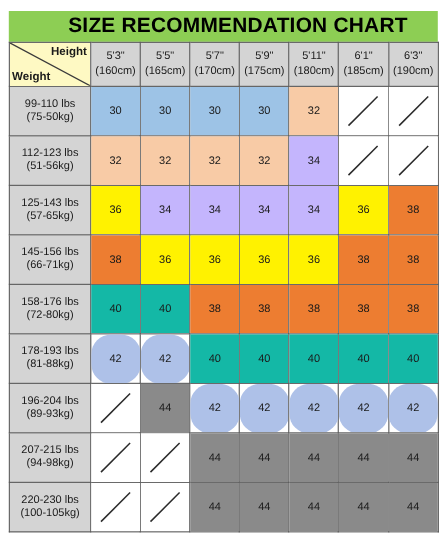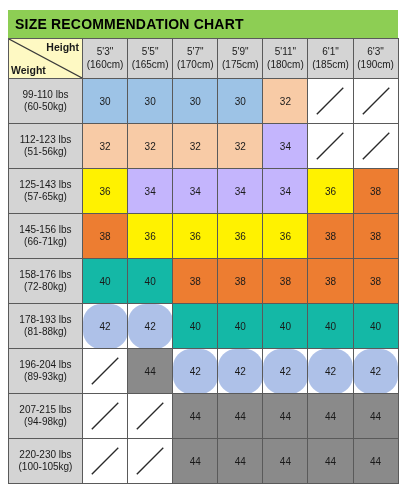--- a/index.html
+++ b/index.html
@@ -16,25 +16,26 @@
     padding: 10px 8px 8px 8px;
   }
   .title-banner {
     background: #8DCE54;
     height: 28px;
     display: flex;
     align-items: center;
     padding-left: 7px;
   }
   .title-text {
-    font-size: 14px;
+    font-size: 19px;
     font-weight: bold;
     color: #000000;
     letter-spacing: 0.2px;
     white-space: nowrap;
+    margin-left: 47px;
   }
   table.chart {
     border-collapse: collapse;
     width: 390px;
     table-layout: fixed;
     margin-top: 0px;
   }
   table.chart td, table.chart th {
     border: 1px solid #5a5a5a;
     padding: 0;
@@ -176,21 +177,21 @@
         <th class="hhead">
           <span class="ft">6'3"</span>
           <span class="cm">(190cm)</span>
         </th>
       </tr>
     </thead>
     <tbody id="chart-body">
         <tr>
           <td class="wcell">
             <span class="lb">99-110 lbs</span>
-            <span class="kg">(60-50kg)</span>
+            <span class="kg">(75-50kg)</span>
           </td>
           <td class="dcell s30">30</td>
           <td class="dcell s30">30</td>
           <td class="dcell s30">30</td>
           <td class="dcell s30">30</td>
           <td class="dcell s32">32</td>
           <td class="dcell snone">
             <svg class="slash" viewBox="0 0 45 45" preserveAspectRatio="none">
               <line x1="9" y1="36" x2="36" y2="9" stroke="#2a2a2a" stroke-width="1.4"></line>
             </svg>

